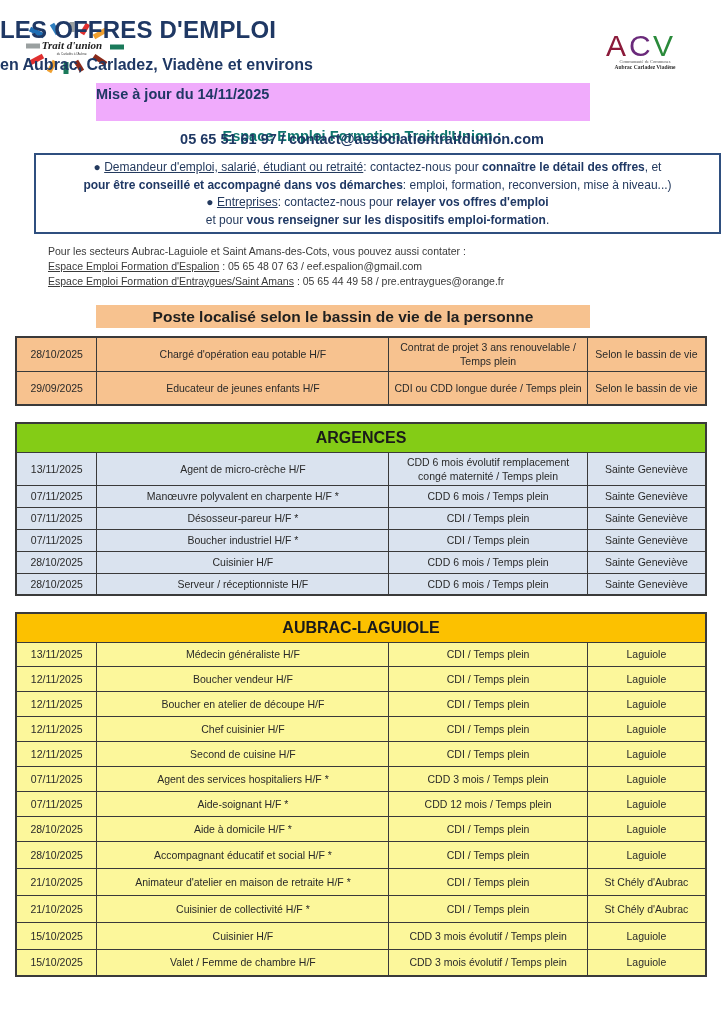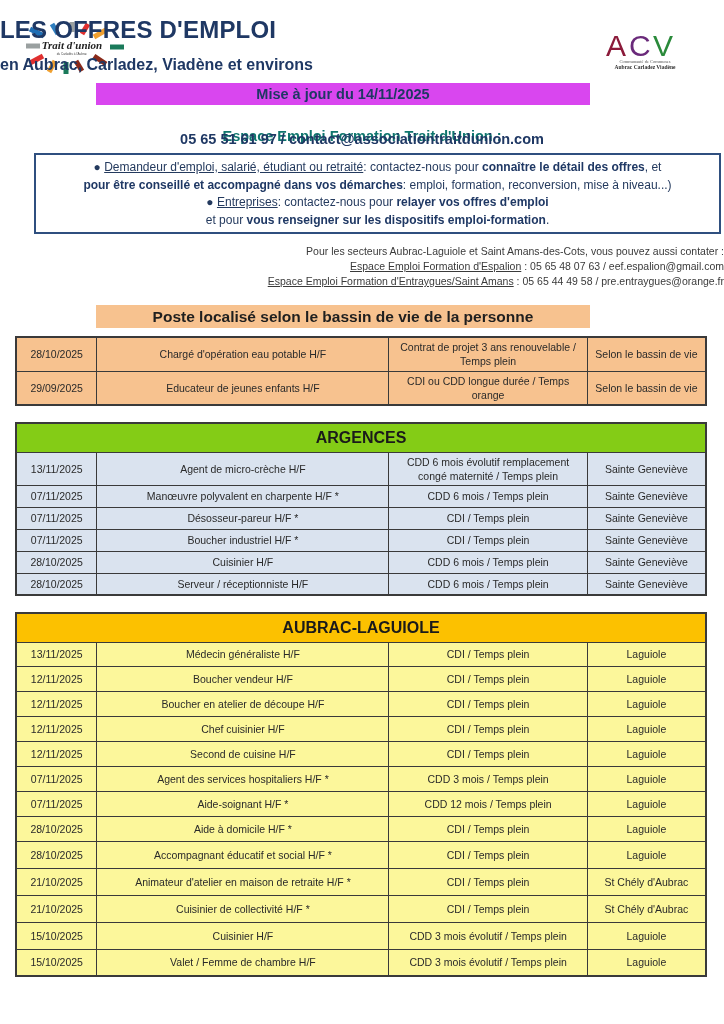--- a/index.html
+++ b/index.html
@@ -6,34 +6,34 @@
   html, body { width: 724px; height: 1024px; background: #ffffff; overflow: hidden; }
   body { position: relative; font-family: "Liberation Sans", sans-serif; color: #1f1f1f; }
 
   .logo-left { position: absolute; left: 22px; top: 20px; width: 115px; height: 55px; }
   .logo-right { position: absolute; left: 600px; top: 26px; width: 90px; height: 46px; }
 
   .title { position: absolute; left: 0; width: 724px; top: 16px; text-align: left;
            font-size: 24px; font-weight: bold; color: #1f3864; letter-spacing: 0.2px; }
   .subtitle { position: absolute; left: 0; width: 724px; top: 56px; text-align: left;
            font-size: 16px; font-weight: bold; color: #1f3864; }
-  .update { position: absolute; left: 96px; width: 494px; top: 83px; height: 22px;
-           background: #d946ef; text-align: center; font-size: 14.5px; font-weight: bold; color: #1f3864; line-height: 22px; }
+  .update { position: absolute; left: 96px; width: 494px; top: 83px; height: 38px;
+           background: #f0abfc; text-align: left; font-size: 14.5px; font-weight: bold; color: #1f3864; line-height: 22px; }
   .espace { position: absolute; left: 0; width: 724px; top: 108px; text-align: center;
            font-size: 14.5px; font-weight: bold; color: #0f766e; margin-top: 20px; }
   .contact { position: absolute; left: 0; width: 724px; top: 131px; text-align: center;
            font-size: 14.5px; font-weight: bold; color: #1f3864; }
 
   .infobox { position: absolute; left: 34px; top: 153px; width: 687px; height: 81px;
            border: 2px solid #2f4f7f; text-align: center; font-size: 12px; color: #243a5e; line-height: 17.5px; padding-top: 4px; }
   .infobox b { color: #1f3864; }
   .infobox u { text-decoration: underline; }
 
-  .secondary { position: absolute; left: 0; width: 724px; top: 244px; text-align: right;
-           font-size: 10.5px; color: #3a3a3a; line-height: 15px; }
+  .secondary { position: absolute; left: 0; width: 724px; top: 244px; text-align: left;
+           font-size: 10.5px; color: #3a3a3a; line-height: 15px; padding-left: 48px; }
   .secondary u { text-decoration: underline; }
 
   .poste-header { position: absolute; left: 96px; width: 494px; top: 305px; height: 23px;
            background: #f7c28f; text-align: center; font-size: 15.5px; font-weight: bold; color: #1f1f1f; line-height: 23px; }
 
   table.jobs { position: absolute; left: 15px; width: 692px; border-collapse: collapse; font-size: 10.5px; color: #2a2a2a; }
   table.jobs td { border: 1px solid #3a3a3a; text-align: center; vertical-align: middle; padding: 0 2px; line-height: 14px; }
   table.jobs td.c-date { width: 81px; }
   table.jobs td.c-title { width: 293px; }
   table.jobs td.c-contract { width: 199px; }
@@ -111,21 +111,21 @@
   <tbody id="tb-poste">
       <tr style="height: 34px;">
         <td class="c-date">28/10/2025</td>
         <td class="c-title">Chargé d'opération eau potable H/F</td>
         <td class="c-contract">Contrat de projet 3 ans renouvelable / Temps plein</td>
         <td class="c-place">Selon le bassin de vie</td>
       </tr>
       <tr style="height: 34px;">
         <td class="c-date">29/09/2025</td>
         <td class="c-title">Educateur de jeunes enfants H/F</td>
-        <td class="c-contract">CDI ou CDD longue durée / Temps orange</td>
+        <td class="c-contract">CDI ou CDD longue durée / Temps plein</td>
         <td class="c-place">Selon le bassin de vie</td>
       </tr>
     </tbody>
 </table>
 
 <table class="jobs t-arg">
   <tbody id="tb-arg">
     <tr class="hdr">
         <td colspan="4">ARGENCES</td>
       </tr>

